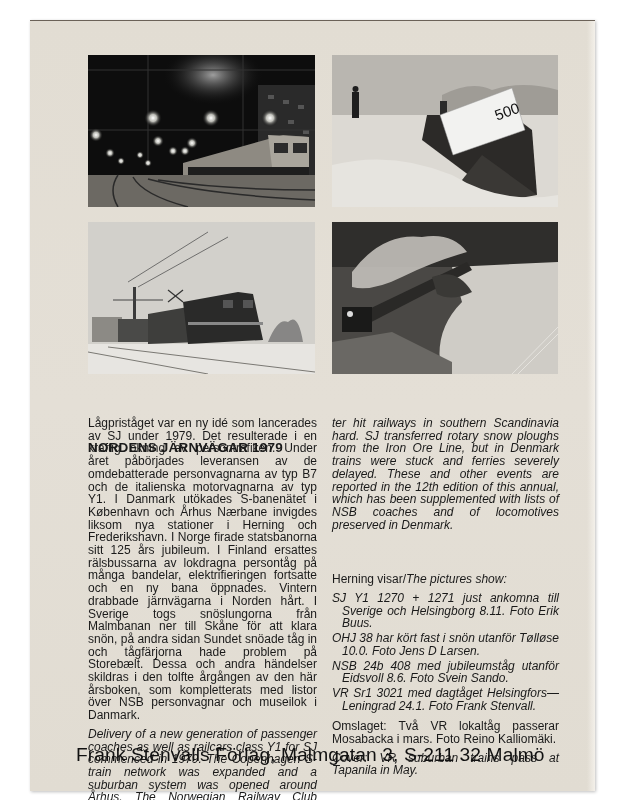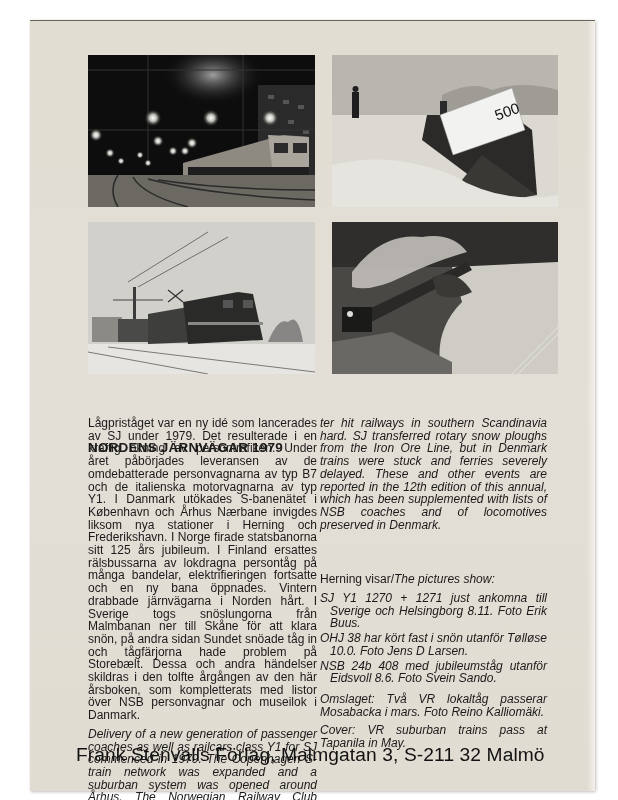--- a/index.html
+++ b/index.html
@@ -22,26 +22,26 @@
   #p1 { left: 58px; top: 34px; width: 227px; height: 152px; }
   #p2 { left: 302px; top: 34px; width: 226px; height: 152px; }
   #p3 { left: 58px; top: 201px; width: 227px; height: 152px; }
   #p4 { left: 302px; top: 201px; width: 226px; height: 152px; }
 
   .title {
     position: absolute; left: 58px; top: 374px; font-weight: bold; font-size: 13.5px; letter-spacing: 0.2px; margin-top: 45px;
   }
   .col { position: absolute; font-size: 12px; line-height: 12.7px; text-align: justify; }
   #colL { left: 58px; top: 396px; width: 229px; }
-  #colR { left: 290px; top: 396px; width: 227px; }
+  #colR { left: 302px; top: 396px; width: 227px; }
   .col p { margin: 0 0 6px 0; }
   .it { font-style: italic; }
   .cap-head { margin-top: 42px !important; }
   .cap { padding-left: 10px; text-indent: -10px; margin: 0 0 2px 0 !important; text-align: justify; font-style: italic; }
-  .gap { margin-top: 8px !important; font-style: italic; }
+  .gap { margin-top: 8px !important; }
   .isbn { font-weight: bold; margin-top: 18px !important; }
   .publisher {
     position: absolute; left: 46px; top: 723px; font-size: 19.2px; letter-spacing: 0.1px; color: #111;
   }
 </style>
 </head>
 <body>
 
 <div class="book">
 
@@ -173,18 +173,19 @@
     <p>Lågpriståget var en ny idé som lancerades av SJ under 1979. Det resulterade i en kraftig ökning av persontrafiken. Under året påbörjades leveransen av de omdebatterade personvagnarna av typ B7 och de italienska motorvagnarna av typ Y1. I Danmark utökades S-banenätet i København och Århus Nærbane invigdes liksom nya stationer i Herning och Frederikshavn. I Norge firade statsbanorna sitt 125 års jubileum. I Finland ersattes rälsbussarna av lokdragna persontåg på många bandelar, elektrifieringen fortsatte och en ny bana öppnades. Vintern drabbade järnvägarna i Norden hårt. I Sverige togs snöslungorna från Malmbanan ner till Skåne för att klara snön, på andra sidan Sundet snöade tåg in och tågfärjorna hade problem på Storebælt. Dessa och andra händelser skildras i den tolfte årgången av den här årsboken, som kompletterats med listor över NSB personvagnar och museilok i Danmark.</p>
     <p class="it">Delivery of a new generation of passenger coaches as well as railcars class Y1 for SJ commenced in 1979. The Copenhagen S-train network was expanded and a suburban system was opened around Århus. The Norwegian Railway Club celebrated its 10th anniversary, the NSB its 125th. In Finland, locomotive-hauled trains replaced railcars on several lines, electrification continued and a mono-rail line was opened. The severe win-</p>
   </div>
 
   <div class="col" id="colR">
     <p class="it">ter hit railways in southern Scandinavia hard. SJ transferred rotary snow ploughs from the Iron Ore Line, but in Denmark trains were stuck and ferries severely delayed. These and other events are reported in the 12th edition of this annual, which has been supplemented with lists of NSB coaches and of locomotives preserved in Denmark.</p>
     <p class="cap-head"><span>Herning visar/</span><span class="it">The pictures show:</span></p>
     <p class="cap">SJ Y1 1270 + 1271 just ankomna till Sverige och Helsingborg 8.11. Foto Erik Buus.</p>
     <p class="cap">OHJ 38 har kört fast i snön utanför Tølløse 10.0. Foto Jens D Larsen.</p>
     <p class="cap">NSB 24b 408 med jubileumståg utanför Eidsvoll 8.6. Foto Svein Sando.</p>
+    <p class="cap">VR Sr1 3021 med dagtåget Helsingfors—Leningrad 24.1. Foto Frank Stenvall.</p>
     <p class="gap">Omslaget: Två VR lokaltåg passerar Mosabacka i mars. Foto Reino Kalliomäki.</p>
     <p class="it">Cover: VR suburban trains pass at Tapanila in May.</p>
   </div>
 
   <div class="publisher">Frank Stenvalls Förlag, Malmgatan 3, S-211 32 Malmö</div>
 </div>
 
 </body></html>

